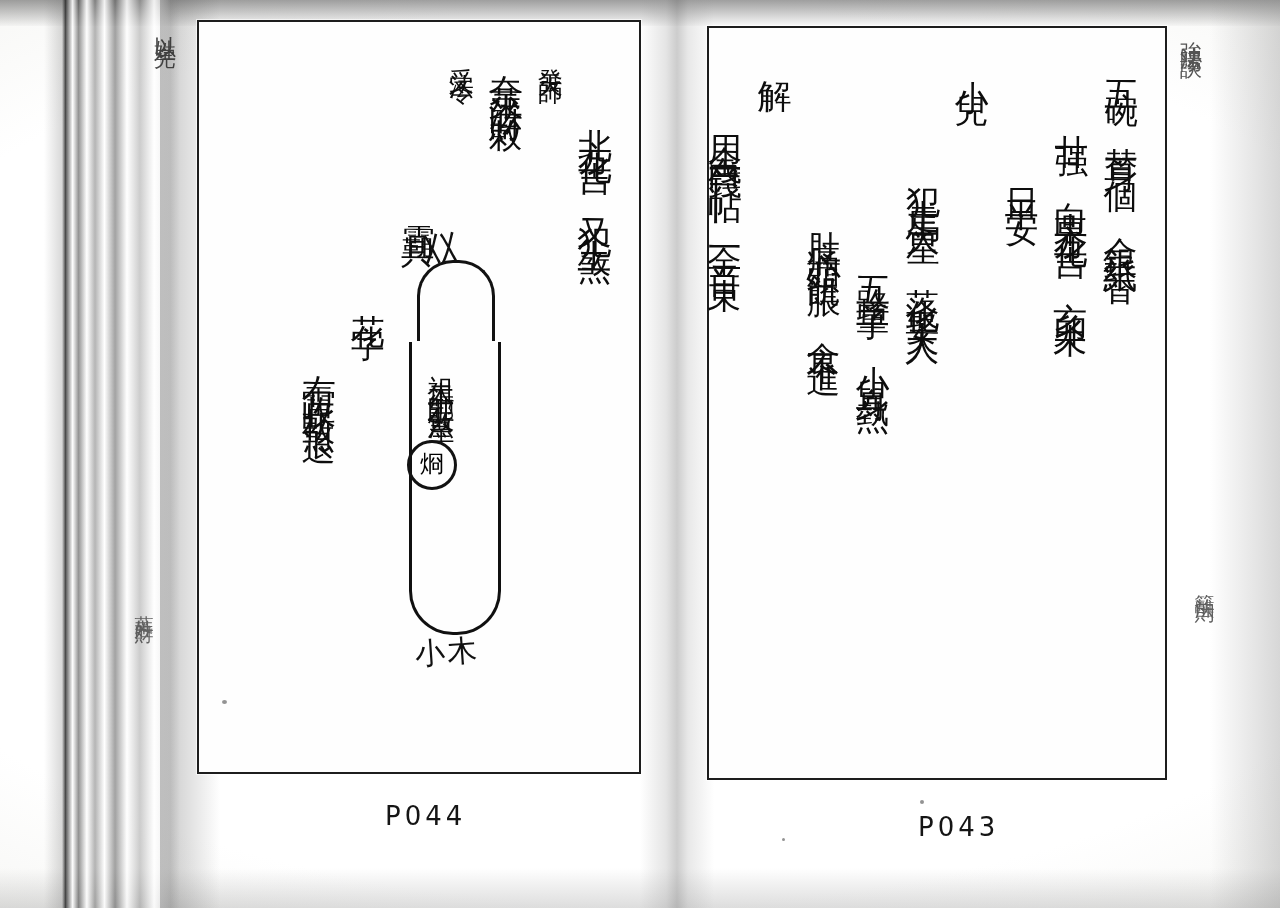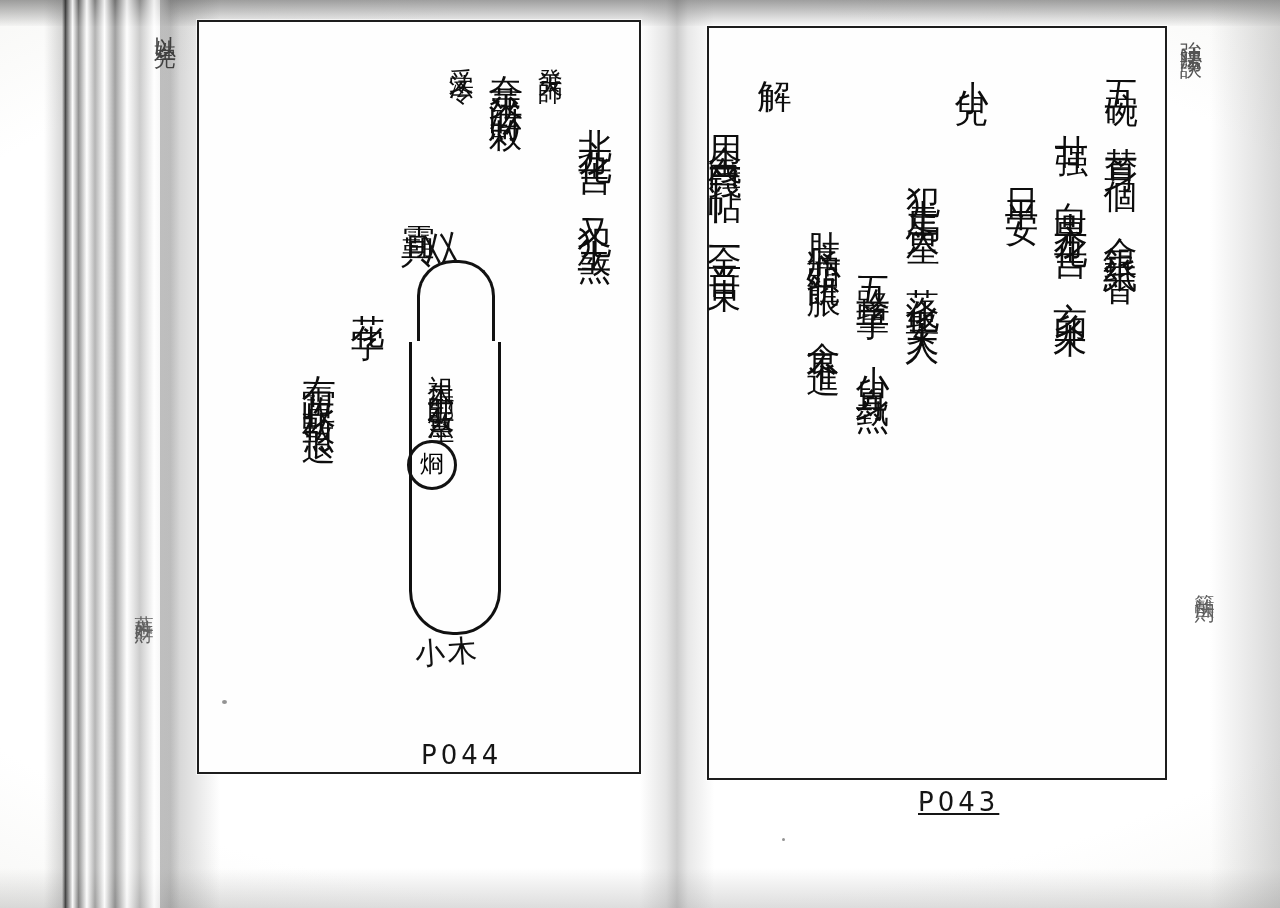--- a/index.html
+++ b/index.html
@@ -193,22 +193,22 @@
   }
 
   
   .folio {
     position: absolute;
     font-family: "DejaVu Sans", sans-serif;
     font-size: 26px;
     letter-spacing: 4px;
     color: #151515;
   }
-  .folio-left  { left: 385px; top: 740px; margin-left: 36px; }
-  .folio-right { left: 918px; top: 787px; text-decoration: underline; }
+  .folio-left  { left: 385px; top: 801px; }
+  .folio-right { left: 918px; top: 812px; }
 
   
   .margin-col {
     position: absolute;
     writing-mode: vertical-rl;
     text-orientation: upright;
     font-size: 22px;
     letter-spacing: 5px;
     color: #2a2a2a;
     opacity: 0.85;

